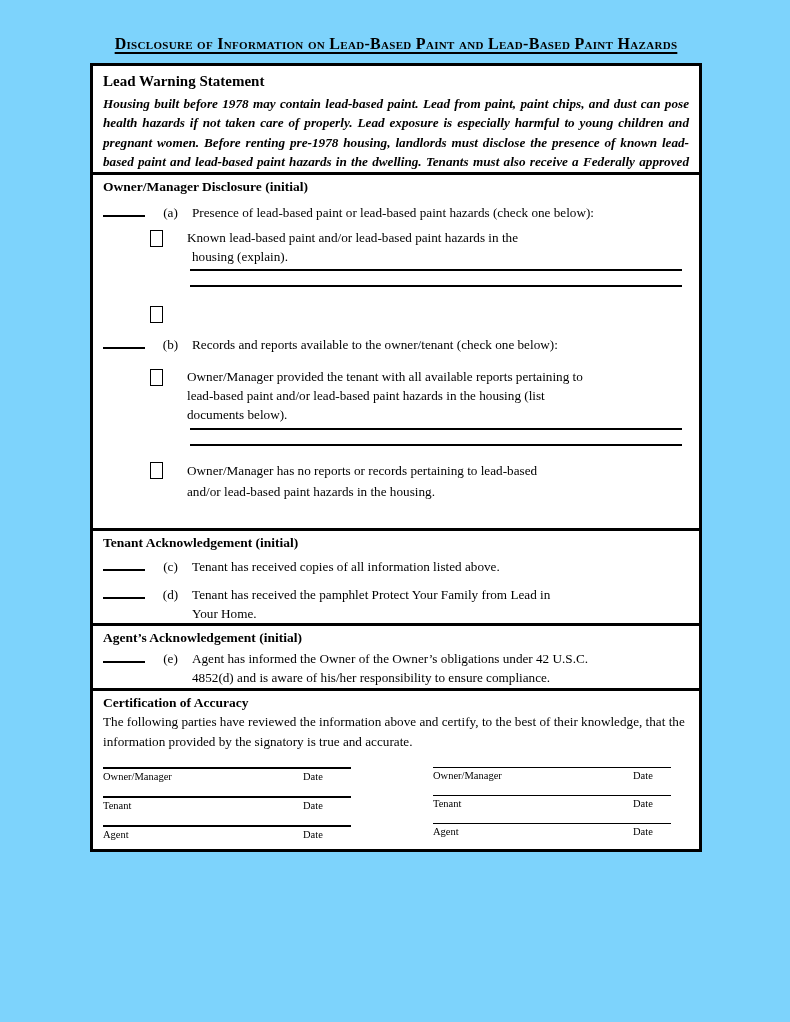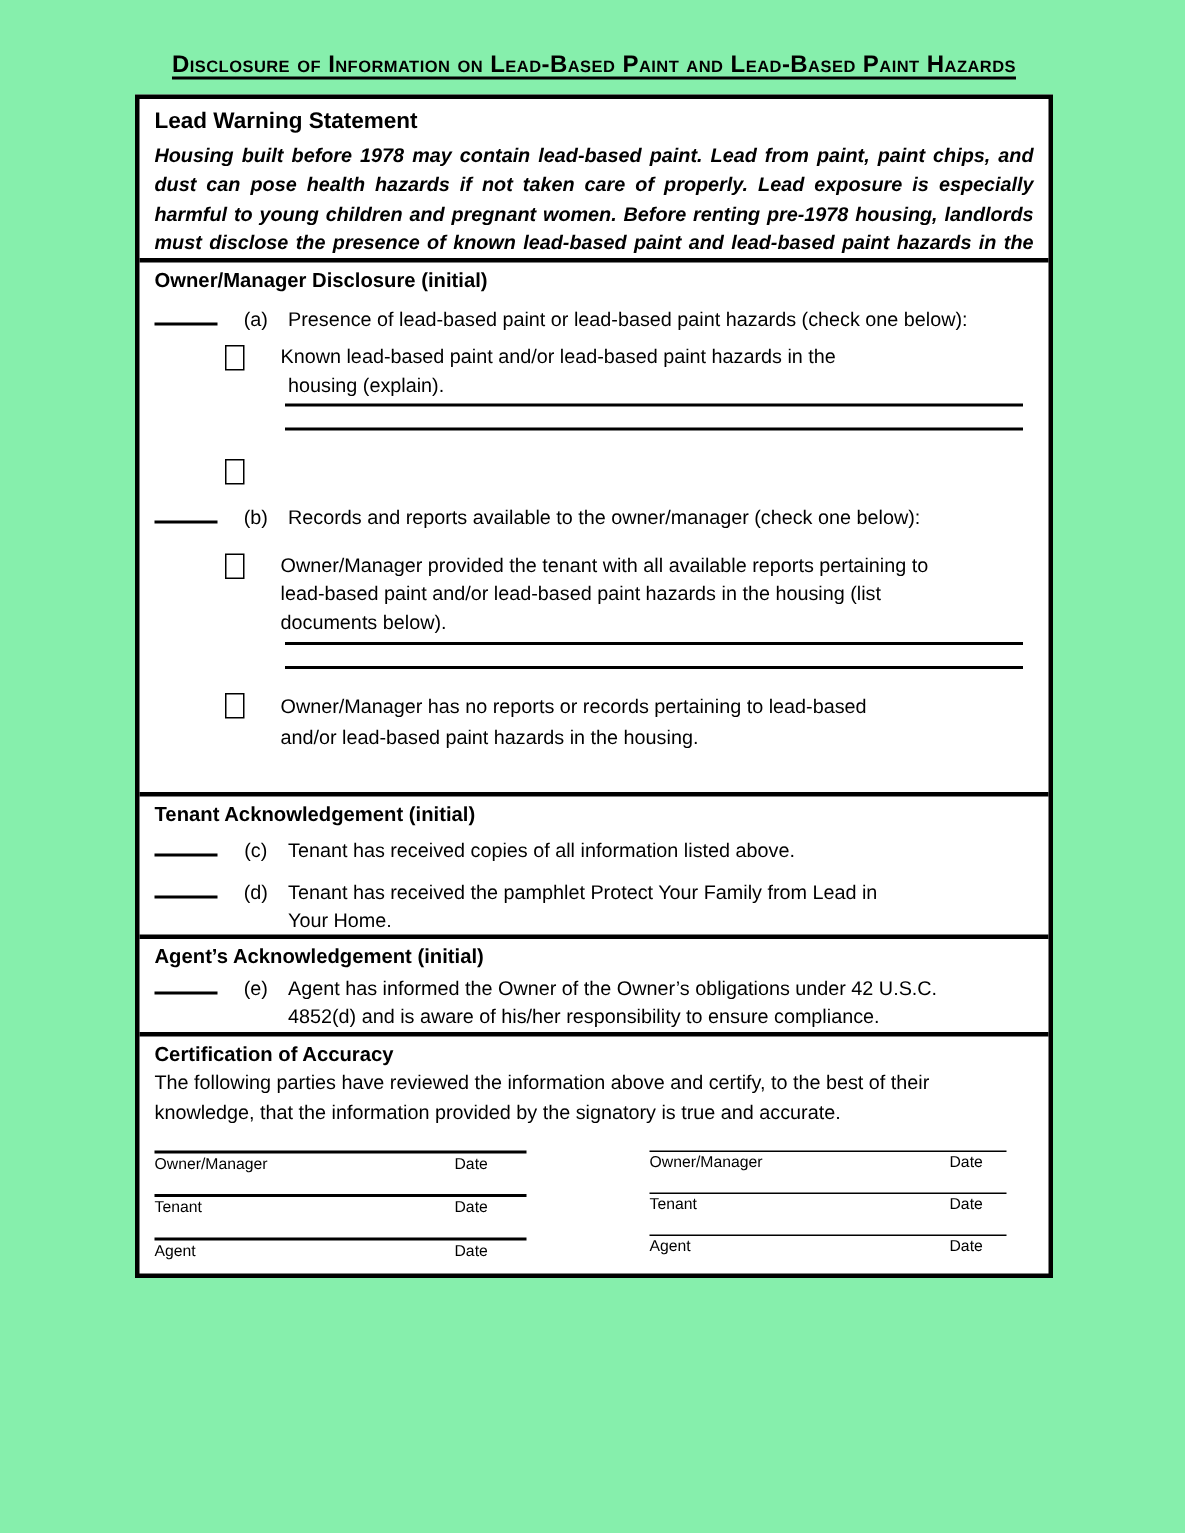--- a/index.html
+++ b/index.html
@@ -1,22 +1,22 @@
 <!DOCTYPE html>
 <html><head>
 <meta charset="utf-8">
 <style>
   * { margin:0; padding:0; box-sizing:border-box; }
   html,body { background:#ffffff; }
   .page {
     position:relative;
     width:790px; height:1022px;
-    background:#86efac;
+    background:#7dd3fc;
     color:#000;
-    font-family:Liberation Sans, sans-serif;
+    font-family:Liberation Serif, serif;
     overflow:hidden;
   }
   .doc-title {
     position:absolute; top:35px; left:90px; width:612px;
     text-align:center;
     font-size:16px; font-weight:bold;
     font-variant:small-caps;
     letter-spacing:0.3px;
     text-decoration:underline;
     text-decoration-thickness:2px;
@@ -133,21 +133,21 @@
       <div class="writein h5"></div>
       <div class="writein h16"></div>
 
       <div class="check-row mt17">
         <span class="checkbox"></span>
       </div>
 
       <div class="init-row mt12">
         <span class="init-line"></span>
         <span class="item-label">(b)</span>
-        <span class="item-text">Records and reports available to the owner/manager (check one below):</span>
+        <span class="item-text">Records and reports available to the owner/tenant (check one below):</span>
       </div>
 
       <div class="check-row mt13">
         <span class="checkbox"></span>
         <div>
           <span class="line">Owner/Manager provided the tenant with all available reports pertaining to</span>
           <span class="line">lead-based paint and/or lead-based paint hazards in the housing (list</span>
           <span class="line">documents below).</span>
         </div>
       </div>

